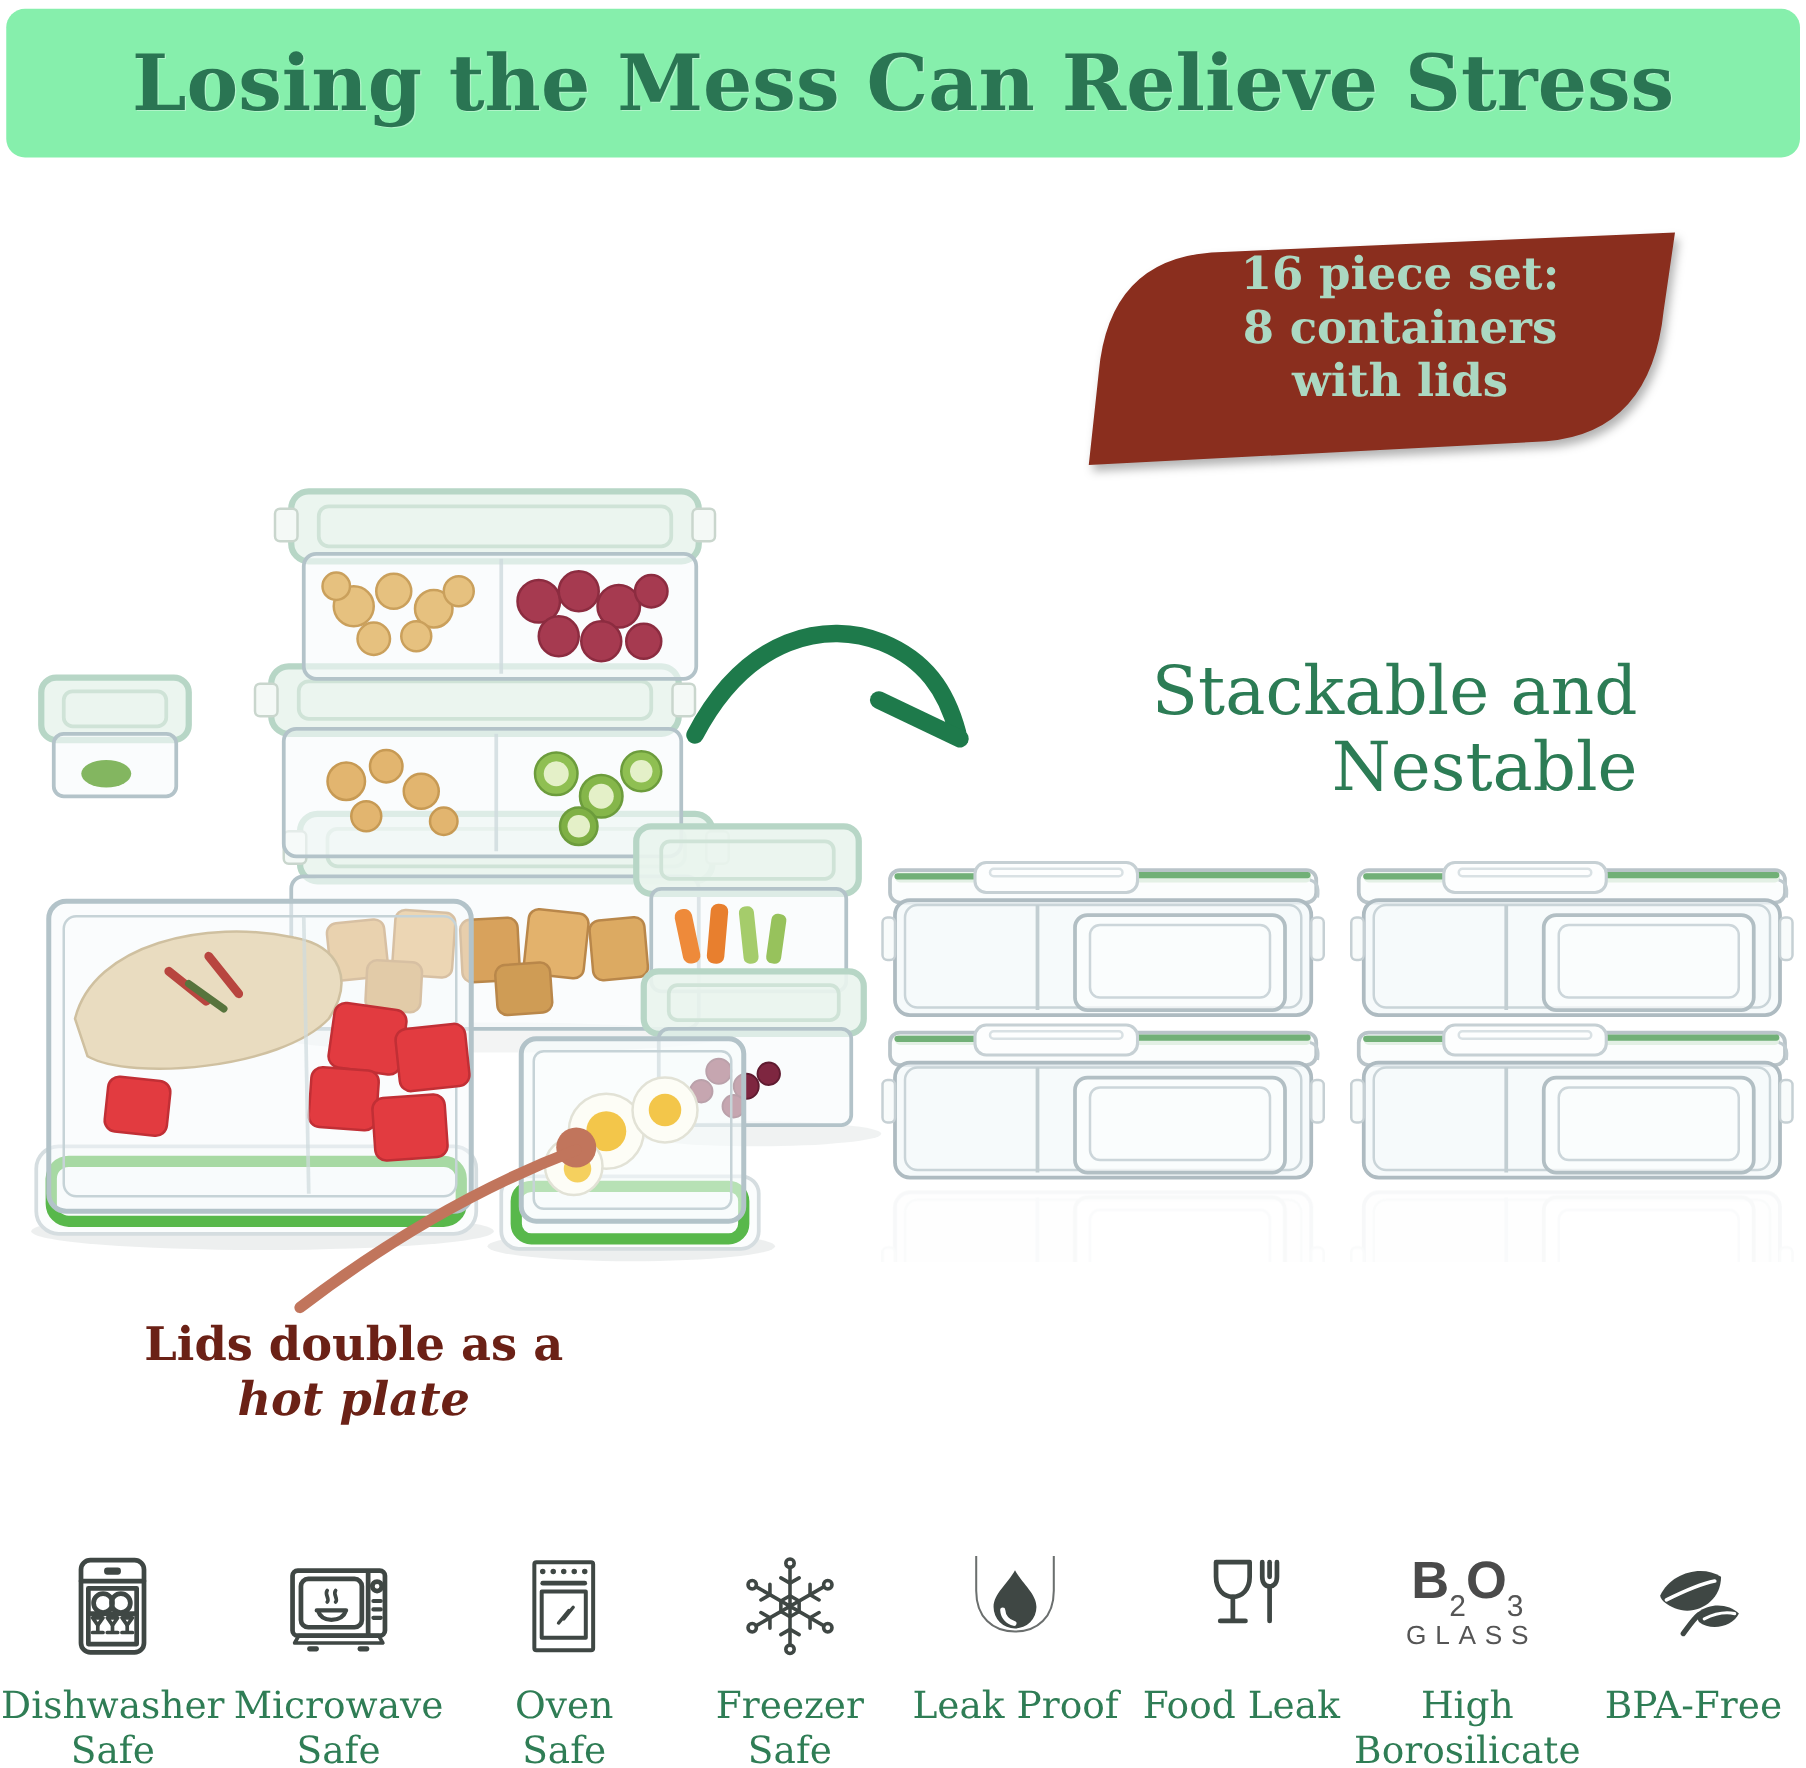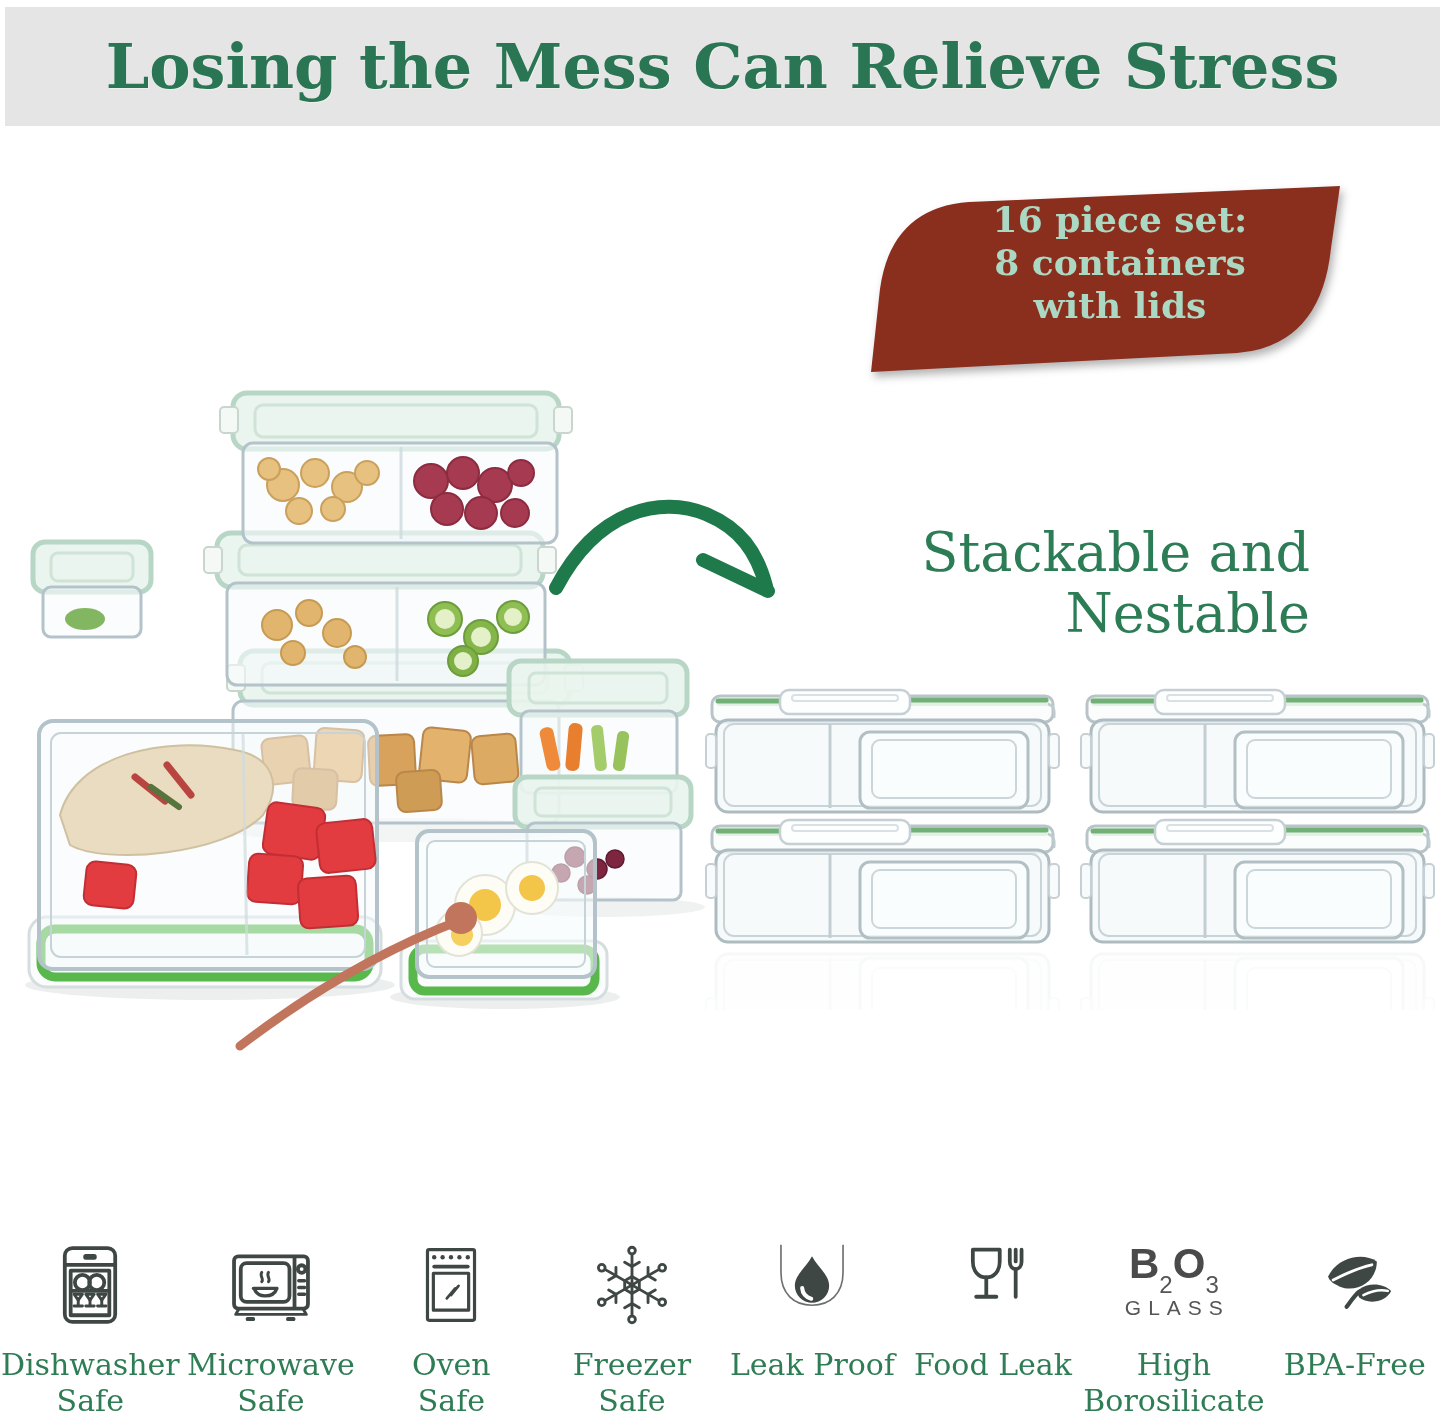--- a/index.html
+++ b/index.html
@@ -1,21 +1,21 @@
 <!DOCTYPE html>
 <html><head>
 <meta charset="utf-8">
 <style>
   html,body{margin:0;padding:0;background:#ffffff;}
   .page{position:relative;width:1445px;height:1414px;background:#ffffff;overflow:hidden;
         font-family:"DejaVu Serif", serif;}
 
   
-  .banner{position:absolute;left:5px;top:7px;width:1435px;height:119px;background:#e5e5e5;
-          display:flex;align-items:center;justify-content:center;}
+  .banner{position:absolute;left:5px;top:7px;width:1435px;height:119px;background:#86efac;
+          display:flex;align-items:center;justify-content:center;border-radius:15px;}
   .banner h1{margin:0;font-size:62px;font-weight:bold;color:#2a7553;letter-spacing:0px;
              text-shadow:1px 1px 0 rgba(255,255,255,.35);}
 
   
   .badge-svg{position:absolute;left:855px;top:170px;width:500px;height:215px;
              filter:drop-shadow(3px 5px 4px rgba(0,0,0,.30));}
   .badge-text{position:absolute;left:955px;top:198px;width:330px;text-align:center;
               font-size:36px;font-weight:bold;color:#abd8c2;line-height:43px;}
 
   
@@ -251,20 +251,22 @@
       <path d="M461,920 Q350,962 240,1046" fill="none" stroke="#c1755c" stroke-width="9" stroke-linecap="round"></path>
     </g>
   </svg>
 
   <div class="stackable">
     <div>Stackable and</div>
     <div>Nestable</div>
   </div>
 
   <div class="callout-text">
+    <div>Lids double as a</div>
+    <div class="it">hot plate</div>
   </div>
 
   <div class="features">
 
     <div class="feature">
       <div class="icon-box">
         <svg width="84" height="84" viewBox="0 0 100 100" fill="none" stroke="#3f4744" stroke-width="4.5" stroke-linecap="round" stroke-linejoin="round">
           <rect x="20" y="6" width="60" height="88" rx="9"></rect>
           <line x1="20" y1="26" x2="80" y2="26"></line>
           <rect x="42" y="13" width="16" height="7" rx="3" fill="#3f4744" stroke="none"></rect>

